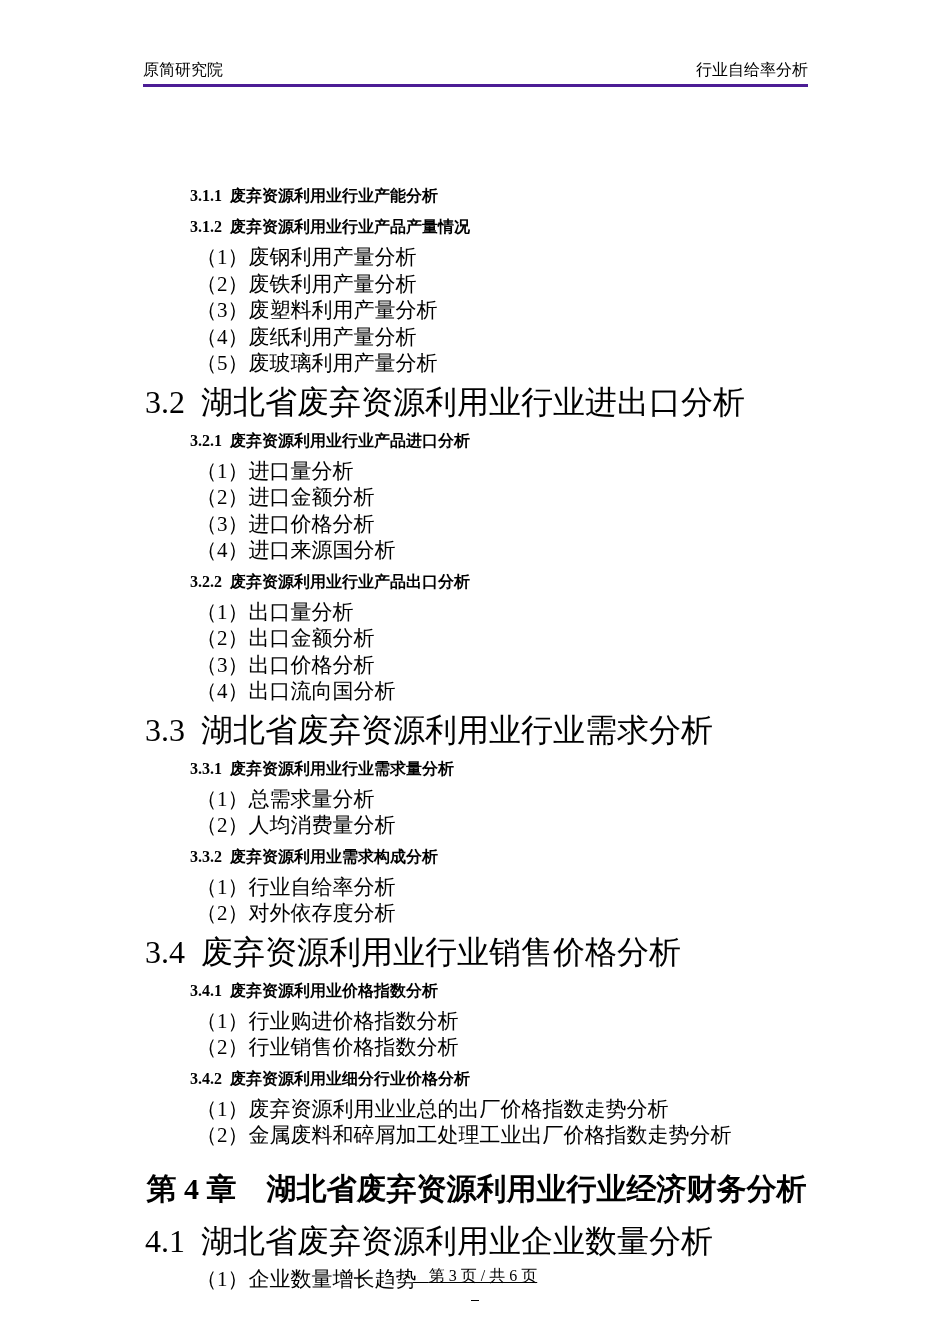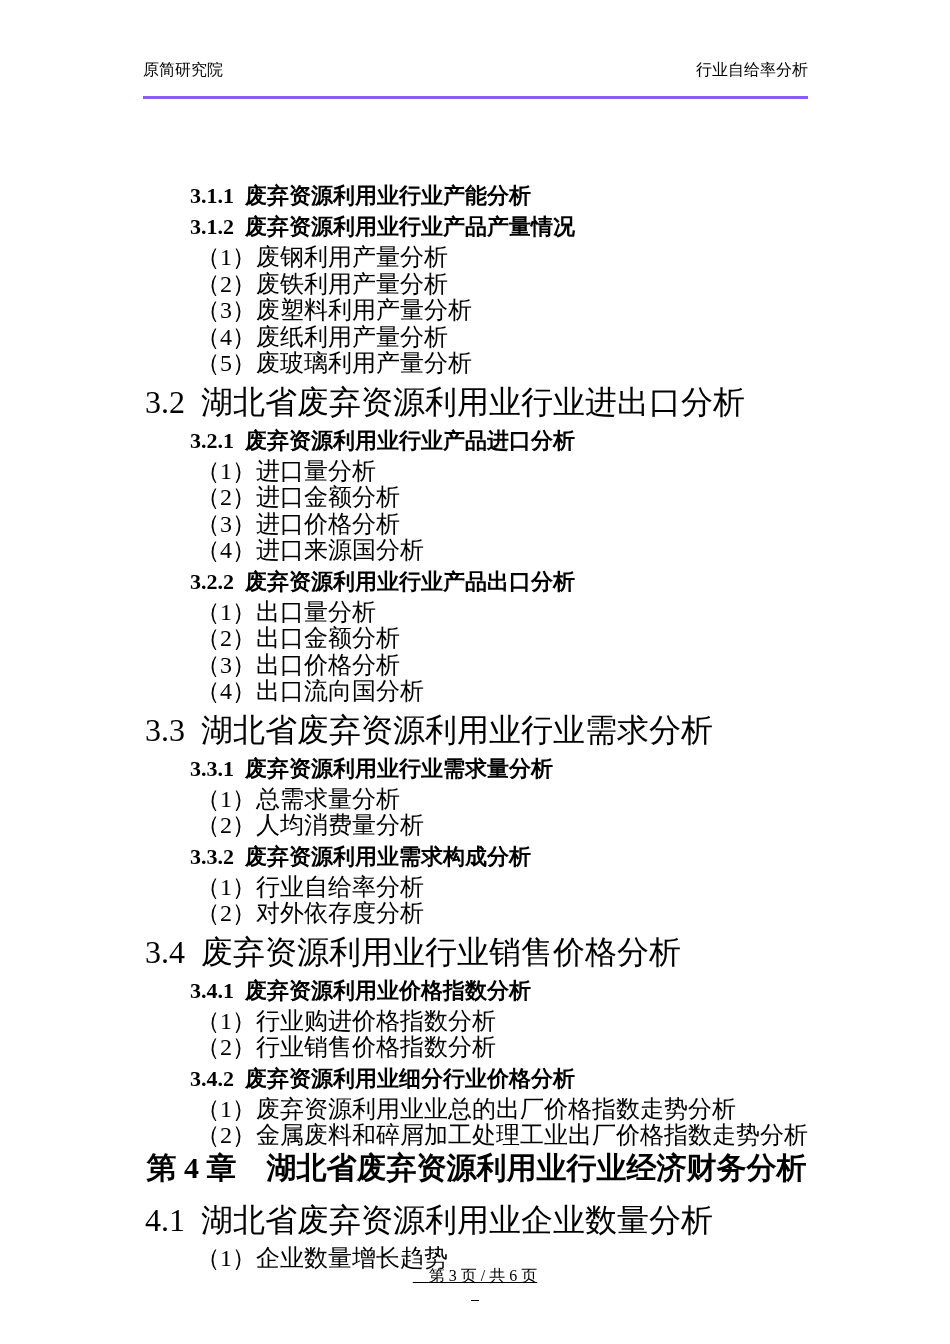--- a/index.html
+++ b/index.html
@@ -10,47 +10,47 @@
     font-family: "Liberation Serif", "DejaVu Serif", serif;
     color: #000000;
     overflow: hidden;
   }
   .page { position: absolute; inset: 0; background: #ffffff; }
   .header {
     position: absolute;
     left: 143px; right: 142px; top: 60px;
     display: flex; justify-content: space-between; align-items: flex-end;
     font-size: 16px; line-height: 20px;
-    border-bottom: 3px solid #8b5cf6;
-    padding-bottom: 16px;
+    border-bottom: 3px solid #4c1d95;
+    padding-bottom: 4px;
     white-space: pre-wrap;
   }
   .content {
     position: absolute;
     left: 145px; top: 124px; width: 663px;
     white-space: pre-wrap;
   }
   .toc-h3 {
-    font-size: 22px; font-weight: bold;
+    font-size: 16px; font-weight: bold;
     line-height: 27px; margin: 4px 0;
     padding-left: 45px;
   }
   .toc-item {
-    font-size: 24px; font-weight: normal;
+    font-size: 21px; font-weight: normal;
     line-height: 26.5px; margin: 0;
     padding-left: 51px;
   }
   .toc-h2 {
     font-size: 32px; font-weight: normal;
     line-height: 30px; margin: 10px 0;
     padding-left: 0;
   }
   .toc-h1 {
     font-size: 30px; font-weight: bold;
-    line-height: 38px; margin: 0 0 18px;
+    line-height: 38px; margin: 21px 0 18px;
     text-align: center;
   }
   .footer {
     position: absolute;
     left: 0; right: 0; top: 1249px;
     text-align: center;
     font-size: 16px; line-height: 18px;
     white-space: pre-wrap;
     text-decoration: underline;
   }

